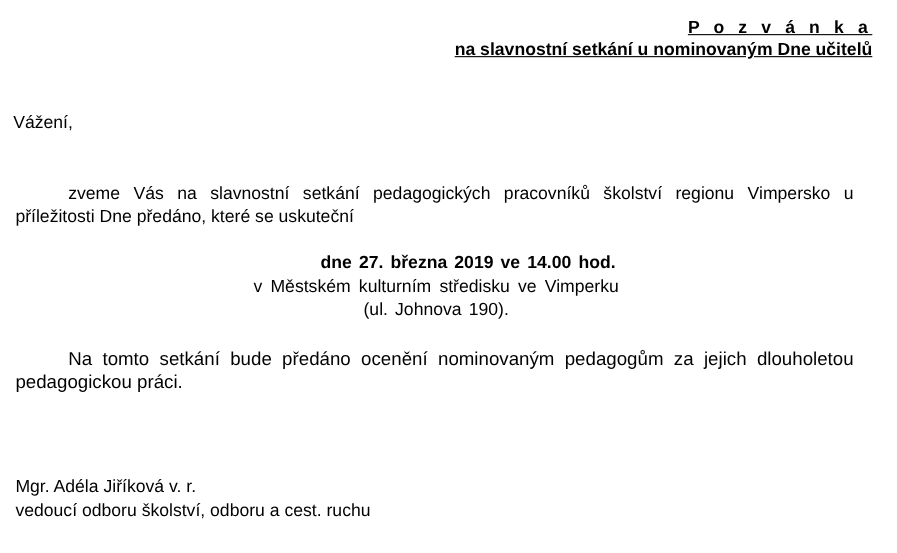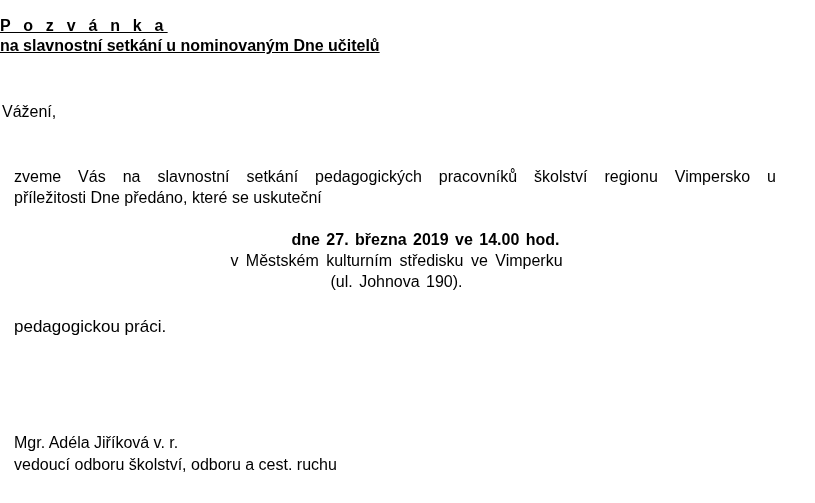--- a/index.html
+++ b/index.html
@@ -3,29 +3,29 @@
   <meta charset="utf-8">
   <style>
     html, body { margin: 0; padding: 0; background: #ffffff; }
     body {
       width: 815px; height: 503px; position: relative; overflow: hidden;
       font-family: "Liberation Sans", sans-serif; color: #000000;
       font-size: 16px;
     }
     .abs { position: absolute; white-space: nowrap; }
     .title {
-      left: 0; width: 793px; text-align: left; font-weight: bold;
+      left: 0; width: 793px; text-align: right; font-weight: bold;
       text-decoration: underline; font-size: 16px;
     }
     .title1 { top: 17px; letter-spacing: 4.2px; }
     .title2 { top: 37px; }
-    .greet { left: 2px; top: 103px; }
+    .greet { left: 12px; top: 103px; }
     .para { left: 14px; width: 762px; white-space: normal; text-align: justify; line-height: 21px; }
     .p1 { top: 166px; }
-    .just-line { text-align-last: justify; }
+    .just-line { text-align-last: justify; margin-left: 48px; }
     .center { left: 0; width: 793px; text-align: center; }
     .c1 { top: 231px; font-weight: bold; word-spacing: 2px; margin-left: 29px; }
     .c2 { top: 252px; word-spacing: 3px; }
     .c3 { top: 273px; word-spacing: 2px; }
     .p2 { top: 316px; font-family: "Liberation Sans Narrow", "Liberation Sans", sans-serif; font-size: 17px; }
     .sig1 { left: 14px; top: 434px; }
     .sig2 { left: 14px; top: 456px; }
   </style>
 </head>
 <body>
@@ -39,18 +39,19 @@
   <div class="abs para p1">
     <div class="just-line">zveme Vás na slavnostní setkání pedagogických pracovníků školství regionu Vimpersko u</div>
     <div>příležitosti Dne předáno, které se uskuteční</div>
   </div>
 
   <div class="abs center c1">dne 27. března  2019  ve  14.00 hod.</div>
   <div class="abs center c2">v Městském  kulturním  středisku  ve  Vimperku</div>
   <div class="abs center c3">(ul.  Johnova 190).</div>
 
   <div class="abs para p2">
+    <div class="just-line">Na tomto setkání bude předáno ocenění nominovaným pedagogům za jejich dlouholetou</div>
     <div>pedagogickou práci.</div>
   </div>
 
   <div class="abs sig1">Mgr. Adéla Jiříková v. r.</div>
   <div class="abs sig2">vedoucí odboru školství, odboru a cest. ruchu</div>
 </div>
 
 </body></html>

